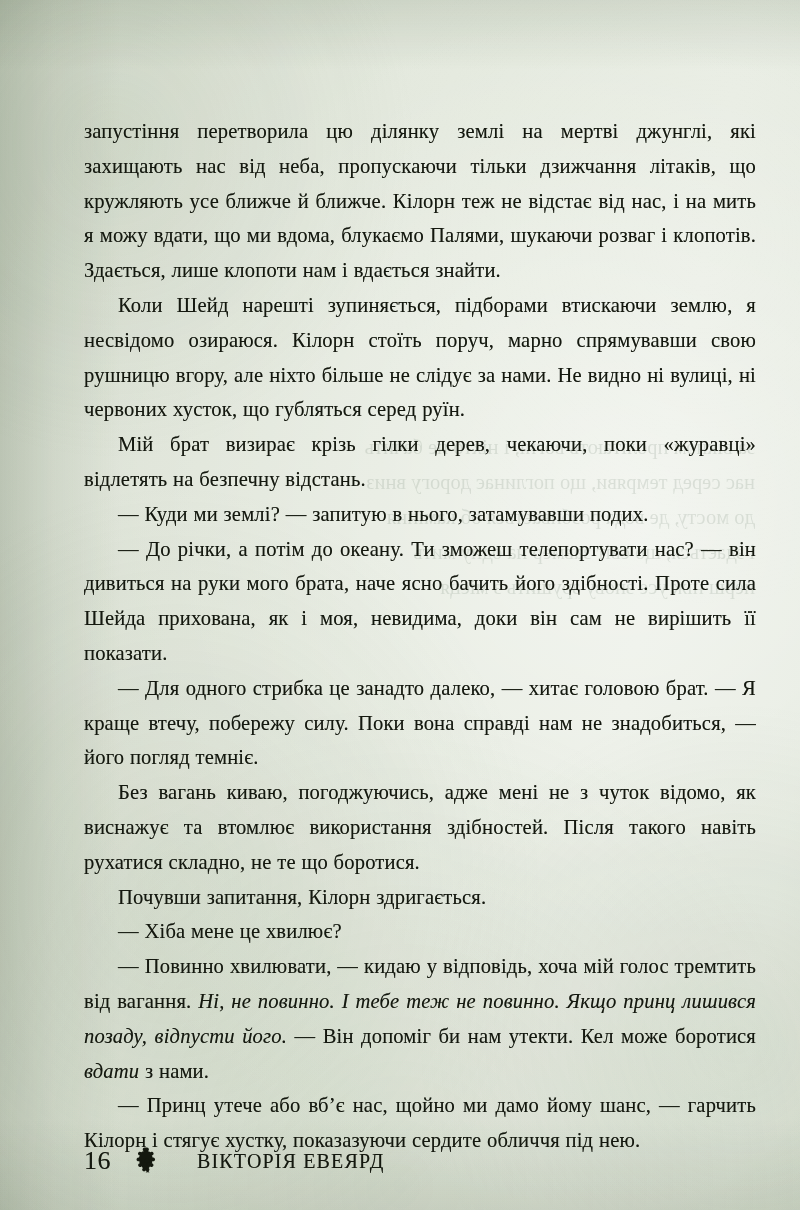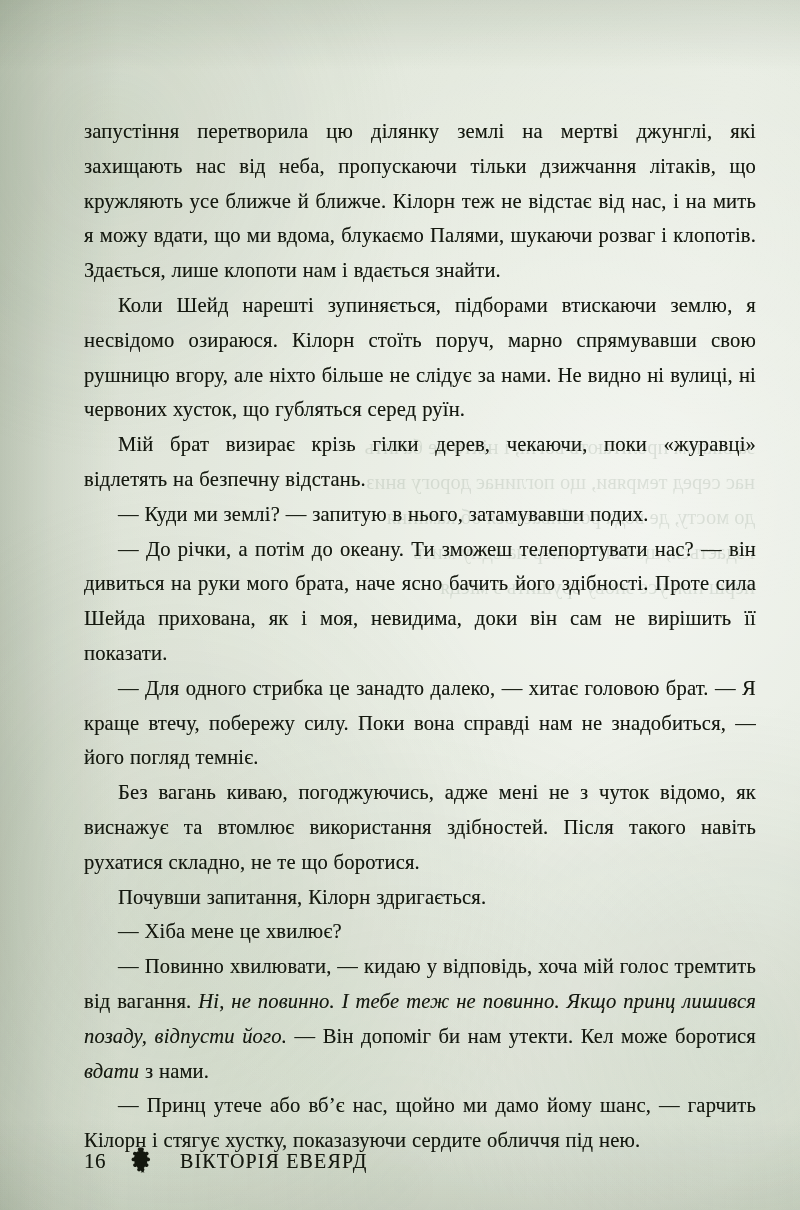--- a/index.html
+++ b/index.html
@@ -108,38 +108,38 @@
   .footer {
     position: absolute;
     left: 84px;
     bottom: 34px;
     display: flex;
     align-items: center;
     gap: 0;
     white-space: nowrap;
   }
   .footer .folio {
-    font-size: 21px;
+    font-size: 26px;
     letter-spacing: .5px;
     color: #14180f;
   }
   .footer .fleuron {
     display: inline-flex;
     align-items: center;
     justify-content: center;
     width: 40px;
     margin: 0 6px 0 16px;
     color: #14180f;
   }
   .footer .fleuron svg { display: block; }
   .footer .running-head {
     font-size: 20px;
     letter-spacing: 1.15px;
     color: #14180f;
-    margin-left: 12px;
+    margin-left: 24px;
   }
 
   
   .ink { text-shadow: 0 0 0.45px rgba(20,24,15,0.42); }
 </style>
 </head>
 <body>
 
 <div class="page">
 

